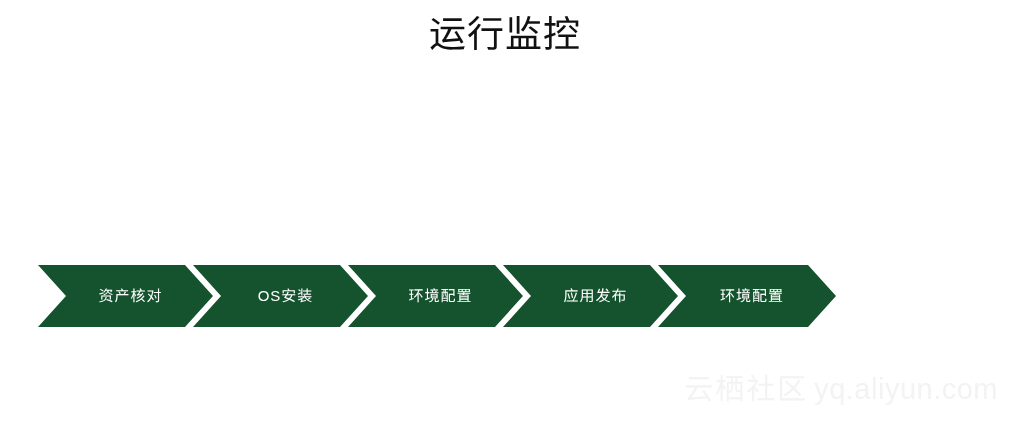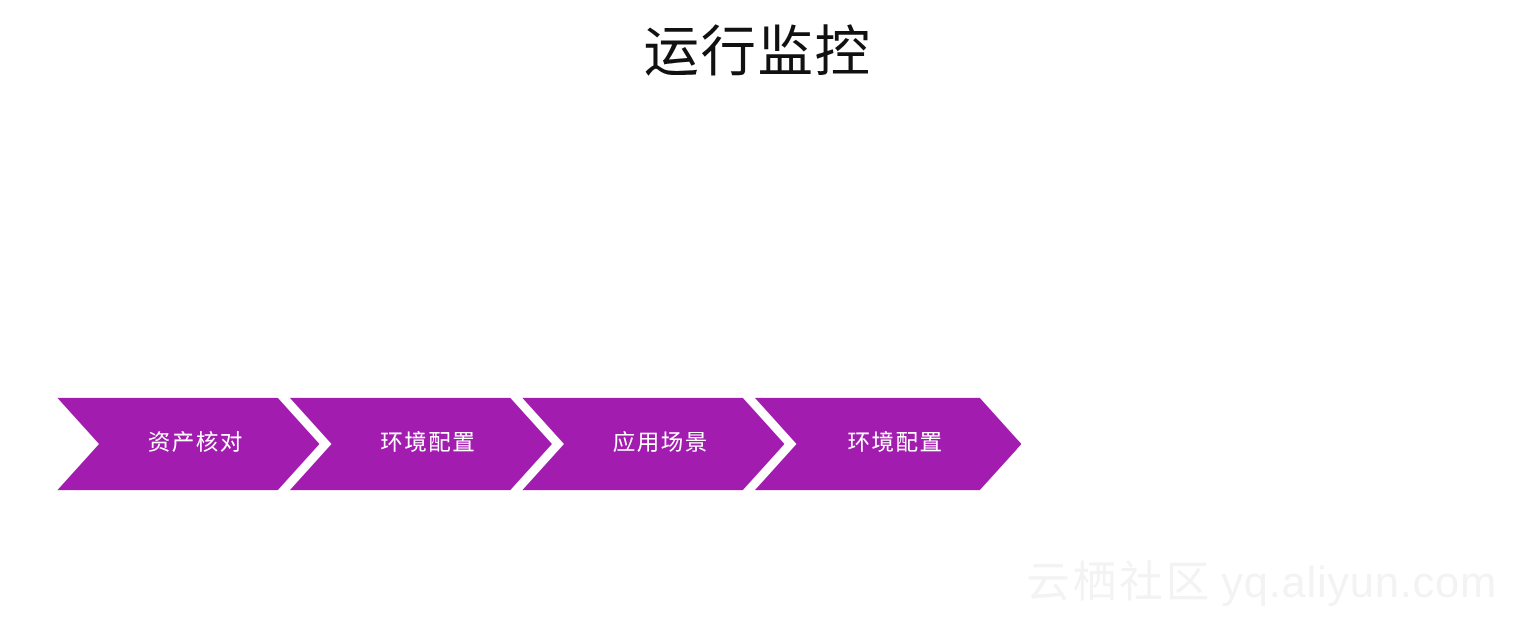--- a/index.html
+++ b/index.html
@@ -43,21 +43,21 @@
     align-items: stretch;
   }
 
   .chevron {
     position: relative;
     height: 62px;
     flex: 0 0 auto;
     display: flex;
     align-items: center;
     justify-content: center;
-    background: #a21caf;
+    background: #14532d;
     box-sizing: border-box;
     -webkit-clip-path: polygon(0 0, calc(100% - 28px) 0, 100% 50%, calc(100% - 28px) 100%, 0 100%, 28px 50%);
     clip-path: polygon(0 0, calc(100% - 28px) 0, 100% 50%, calc(100% - 28px) 100%, 0 100%, 28px 50%);
   }
 
   
   .chevron + .chevron {
     margin-left: -20px;
   }
 
@@ -98,27 +98,30 @@
 <body>
 
 <div class="slide-title">运行监控</div>
 
 <div class="process-band">
 
   <div class="chevron" style="width:175px; z-index:6;">
     <span class="chevron-label">资产核对</span>
   </div>
 
+  <div class="chevron" style="width:175px; z-index:5;">
+    <span class="chevron-label">OS安装</span>
+  </div>
 
   <div class="chevron" style="width:175px; z-index:4;align-items:center;">
     <span class="chevron-label">环境配置</span>
   </div>
 
   <div class="chevron" style="width:175px; z-index:3;">
-    <span class="chevron-label">应用场景</span>
+    <span class="chevron-label">应用发布</span>
   </div>
 
 
   <div class="chevron" style="width:178px; z-index:1;">
     <span class="chevron-label">环境配置</span>
   </div>
 
 </div>
 
 <div class="watermark">

